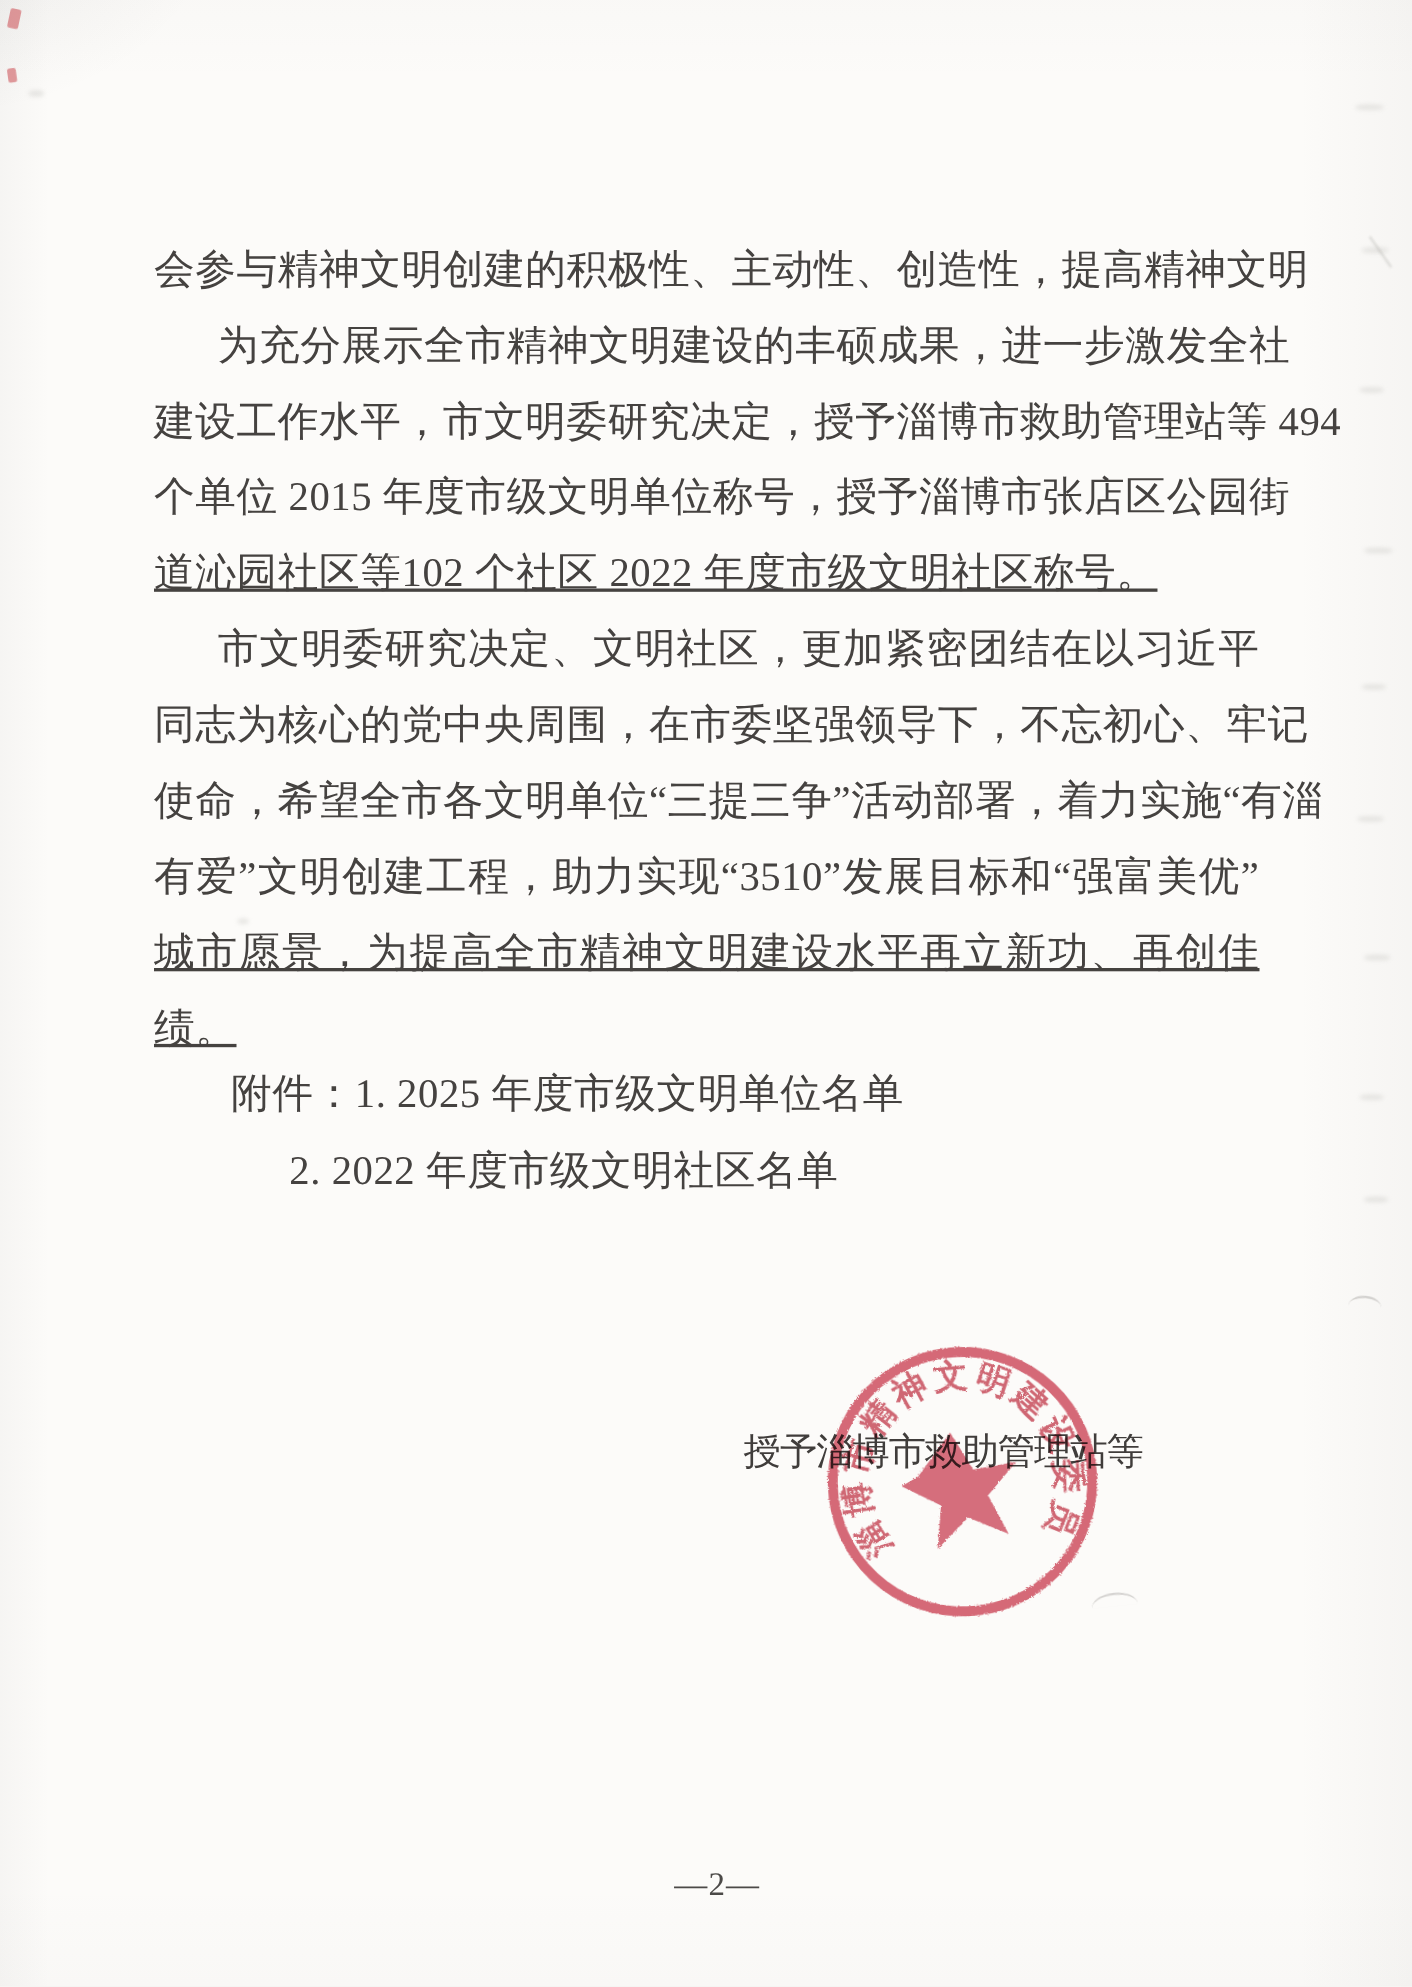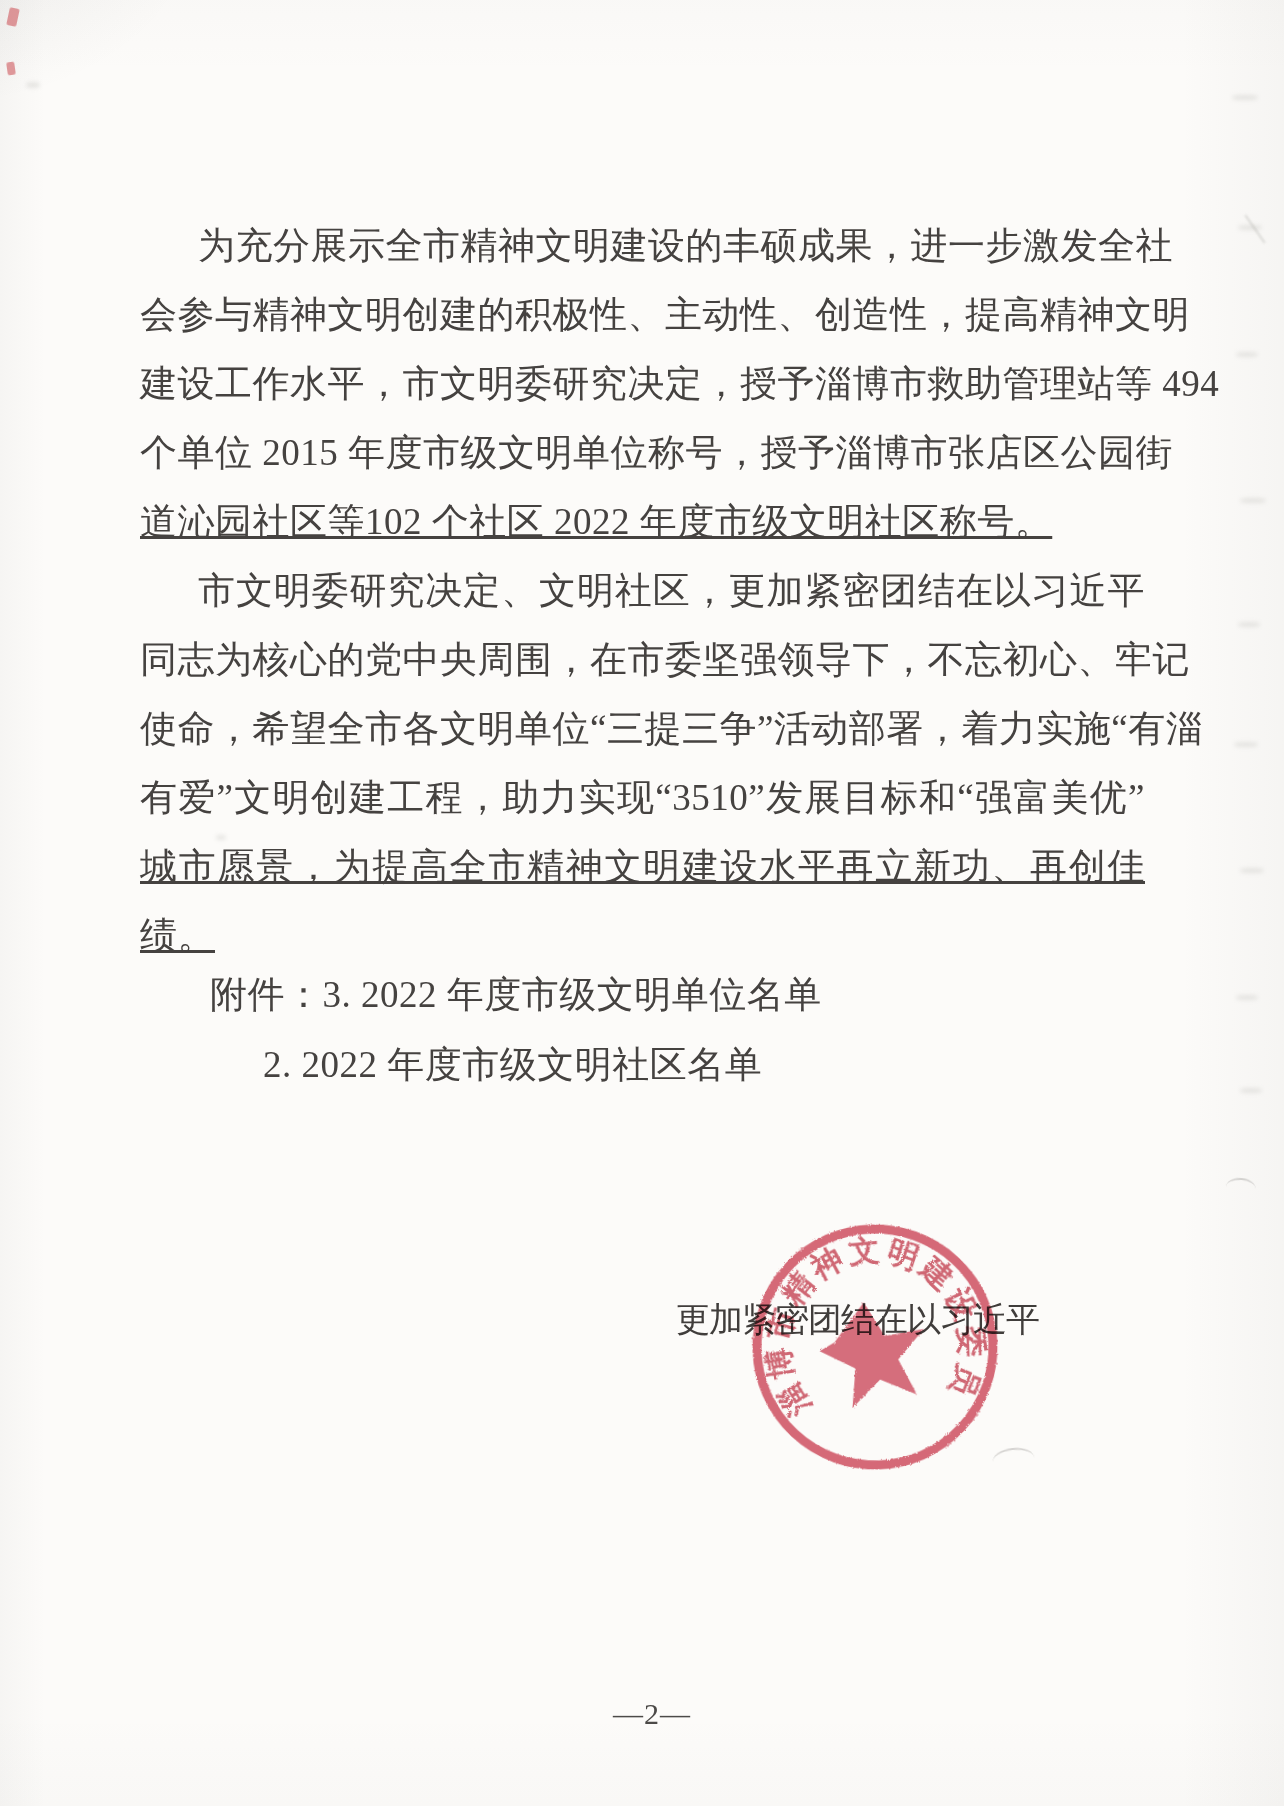--- a/index.html
+++ b/index.html
@@ -105,38 +105,38 @@
   <div class="smudge" style="left:1240px;top:868px;width:24px;height:5px;"></div>
   <div class="smudge" style="left:1236px;top:995px;width:22px;height:5px;"></div>
   <div class="smudge" style="left:1240px;top:1088px;width:22px;height:5px;"></div>
   <div class="smudge" style="left:216px;top:835px;width:10px;height:5px;"></div>
   <div class="diag" style="left:1238px;top:228px;"></div>
   <div class="squiggle" style="left:992px;top:1448px;width:42px;height:10px;transform:rotate(-6deg);"></div>
   <div class="squiggle" style="left:1226px;top:1178px;width:30px;height:8px;transform:rotate(4deg);"></div>
 
   <div class="body-text">
 
-  <div class="line indent">为充分展示全市精神文明建设的丰硕成果，进一步激发全社</div>
-      <div class="line">会参与精神文明创建的积极性、主动性、创造性，提高精神文明</div>
+  <div class="line">会参与精神文明创建的积极性、主动性、创造性，提高精神文明</div>
+      <div class="line indent">为充分展示全市精神文明建设的丰硕成果，进一步激发全社</div>
       <div class="line">建设工作水平，市文明委研究决定，授予淄博市救助管理站等 494</div>
       <div class="line">个单位 2015 年度市级文明单位称号，授予淄博市张店区公园街</div>
       <div class="line short">道沁园社区等102 个社区 2022 年度市级文明社区称号。</div>
       <div class="line indent">市文明委研究决定、文明社区，更加紧密团结在以习近平</div>
       <div class="line">同志为核心的党中央周围，在市委坚强领导下，不忘初心、牢记</div>
       <div class="line">使命，希望全市各文明单位“三提三争”活动部署，着力实施“有淄</div>
       <div class="line">有爱”文明创建工程，助力实现“3510”发展目标和“强富美优”</div>
       <div class="line short">城市愿景，为提高全市精神文明建设水平再立新功、再创佳绩。</div>
     </div>
 
   <div class="attachments">
-    <div class="att-line">附件：3. 2022 年度市级文明单位名单</div>
+    <div class="att-line">附件：1. 2025 年度市级文明单位名单</div>
     <div class="att-line att-line2">2. 2022 年度市级文明社区名单</div>
   </div>
 
-  <div class="sig-org">更加紧密团结在以习近平</div>
+  <div class="sig-org">授予淄博市救助管理站等</div>
 
   <svg class="seal" viewBox="0 0 270 270">
     <defs>
       <path id="ringPath" d="M 74.2 195.8 A 86 86 0 0 1 49 135 A 86 86 0 1 1 195.8 195.8" fill="none"></path>
       <filter id="rough" x="-10%" y="-10%" width="120%" height="120%">
         <feTurbulence type="fractalNoise" baseFrequency="0.9" numOctaves="2" result="n"></feTurbulence>
         <feDisplacementMap in="SourceGraphic" in2="n" scale="3"></feDisplacementMap>
       </filter>
     </defs>
     <g filter="url(#rough)">

